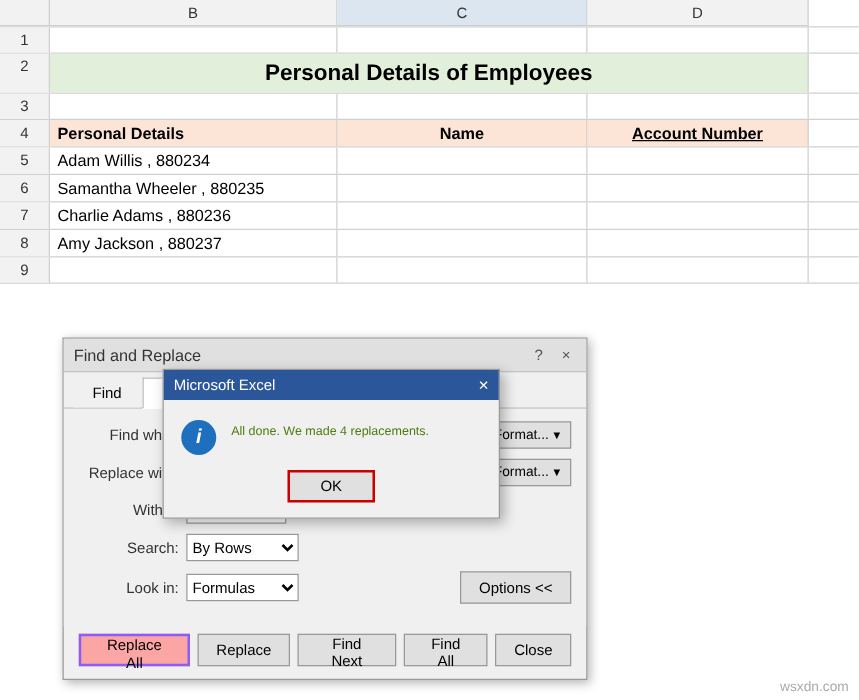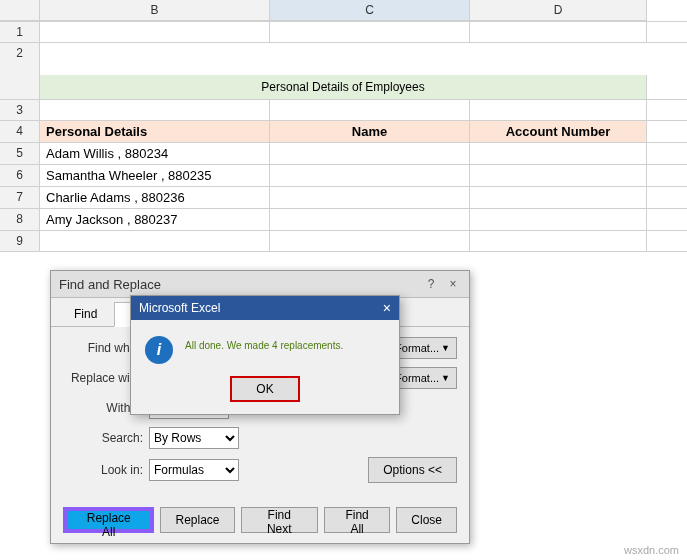--- a/index.html
+++ b/index.html
@@ -68,21 +68,21 @@
       border-right: 1px solid #d0d0d0;
       padding: 3px 0;
     }
     .cell-b { width: 230px; }
     .cell-c { width: 200px; }
     .cell-d { width: 177px; }
 
     
     .header-row .cell-b { background: #fce4d6; font-weight: bold; text-align: center; }
     .header-row .cell-c { background: #fce4d6; font-weight: bold; text-align: center; }
-    .header-row .cell-d { background: #fce4d6; font-weight: bold; text-align: center; }
+    .header-row .cell-d { background: #fce4d6; font-weight: bold; text-align: center; text-decoration: underline; }
 
     
     .dialog-overlay {
       position: absolute;
       top: 270px;
       left: 50px;
       width: 420px;
       background: #f0f0f0;
       border: 1px solid #999;
       box-shadow: 2px 2px 8px rgba(0,0,0,0.3);
@@ -205,22 +205,22 @@
     }
     .dlg-btn {
       height: 26px;
       padding: 0 14px;
       font-size: 12px;
       background: #e0e0e0;
       border: 1px solid #999;
       cursor: pointer;
     }
     .dlg-btn-primary {
-      background: #0ea5e9;
-      border: 4px solid #8b5cf6;
+      background: #fca5a5;
+      border: 2px solid #8b5cf6;
     }
 
     
     .excel-popup {
       position: absolute;
       top: 295px;
       left: 130px;
       width: 270px;
       background: #f0f0f0;
       border: 1px solid #999;
@@ -307,21 +307,21 @@
 
   <div class="spreadsheet-row">
     <div class="cell-rownum">1</div>
     <div class="cell cell-b"></div>
     <div class="cell cell-c"></div>
     <div class="cell cell-d"></div>
   </div>
 
   <div class="spreadsheet-row">
     <div class="cell-rownum">2</div>
-    <div class="cell title-row" style="width: calc(230px + 200px + 177px); background:#e2efda; font-weight:normal; font-size:12px; text-align:center; border-right:1px solid #d0d0d0; padding: 5px 0; margin-top: 32px;">Personal Details of Employees</div>
+    <div class="cell title-row" style="width: calc(230px + 200px + 177px); background:#e2efda; font-weight:bold; font-size:18px; text-align:center; border-right:1px solid #d0d0d0; padding: 5px 0;">Personal Details of Employees</div>
   </div>
 
   <div class="spreadsheet-row">
     <div class="cell-rownum">3</div>
     <div class="cell cell-b"></div>
     <div class="cell cell-c"></div>
     <div class="cell cell-d"></div>
   </div>
 
   <div class="spreadsheet-row header-row">

